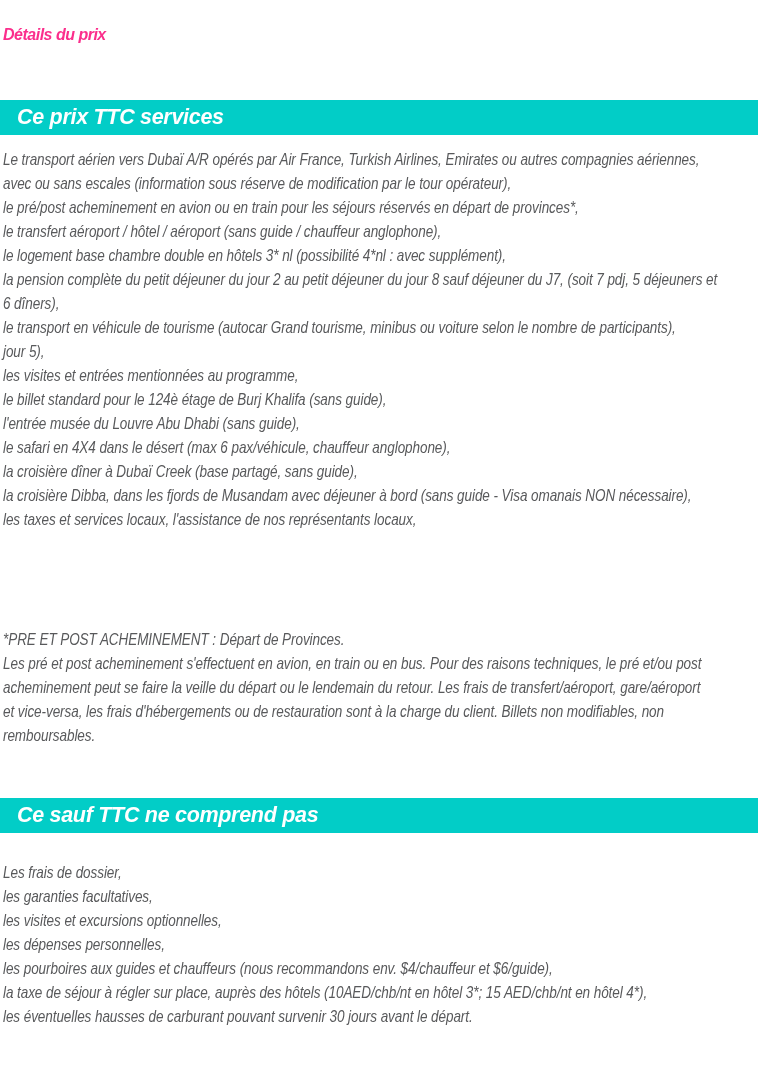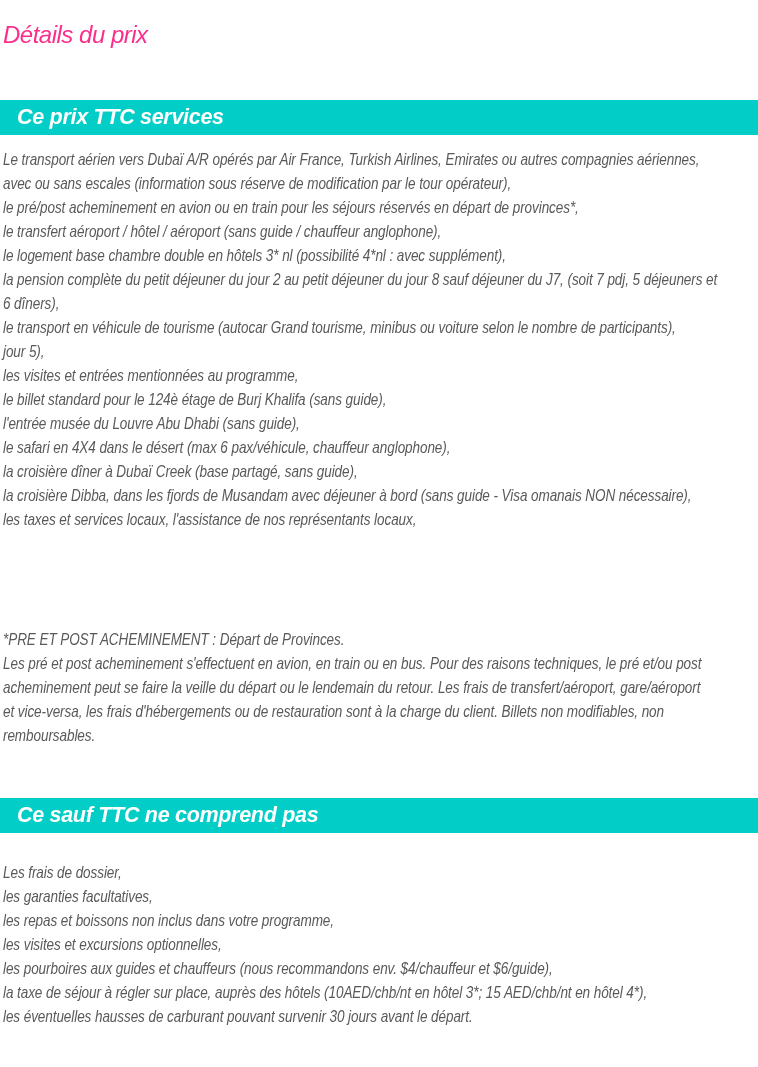--- a/index.html
+++ b/index.html
@@ -20,23 +20,23 @@
   main {
     position: relative;
     width: 758px;
     height: 1067px;
     background: #ffffff;
   }
   .page-title {
     position: absolute;
     top: 20px;
     left: 3px;
-    font-size: 24px;
+    font-size: 16px;
     line-height: 30px;
-    font-weight: normal;
+    font-weight: bold;
     font-style: italic;
     letter-spacing: -0.5px;
     color: var(--title-color);
     white-space: nowrap;
   }
   .band {
     position: absolute;
     left: 0;
     width: 758px;
     height: 35px;
@@ -116,20 +116,20 @@
       <div class="line"><span style="transform: scaleX(0.82);">remboursables.</span></div>
     </div>
 
   <section class="band" id="band-excluded">
     <span class="band-label">Ce sauf TTC ne comprend pas</span>
   </section>
 
   <div class="lines" id="list-excluded">
       <div class="line"><span style="transform: scaleX(0.82);">Les frais de dossier,</span></div>
       <div class="line"><span style="transform: scaleX(0.82);">les garanties facultatives,</span></div>
-      <div class="line"><span style="transform: scaleX(0.82);">les repas et boissons non inclus dans votre programme,</span></div>
       <div class="line"><span style="transform: scaleX(0.82);">les visites et excursions optionnelles,</span></div>
+      <div class="line"><span style="transform: scaleX(0.82);">les dépenses personnelles,</span></div>
       <div class="line"><span style="transform: scaleX(0.82);">les pourboires aux guides et chauffeurs (nous recommandons env. $4/chauffeur et $6/guide),</span></div>
       <div class="line"><span style="transform: scaleX(0.82);">la taxe de séjour à régler sur place, auprès des hôtels (10AED/chb/nt en hôtel 3*; 15 AED/chb/nt en hôtel 4*),</span></div>
       <div class="line"><span style="transform: scaleX(0.82);">les éventuelles hausses de carburant pouvant survenir 30 jours avant le départ.</span></div>
     </div>
 
 </main>
 
 </body></html>

